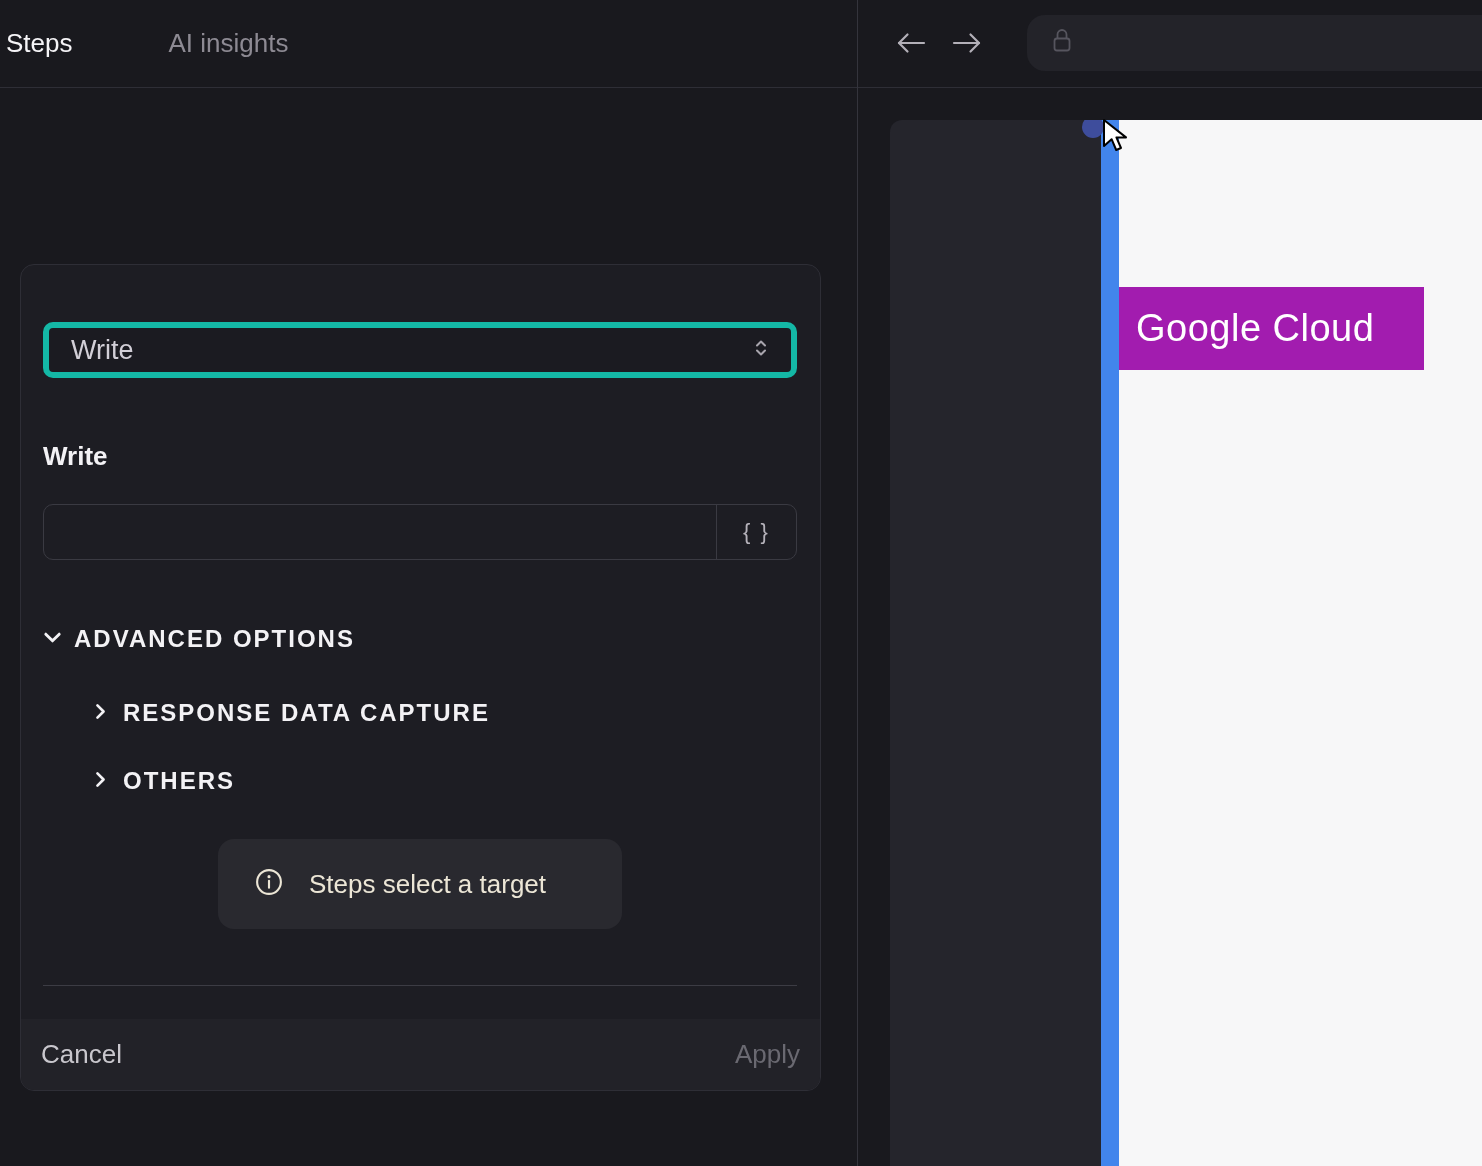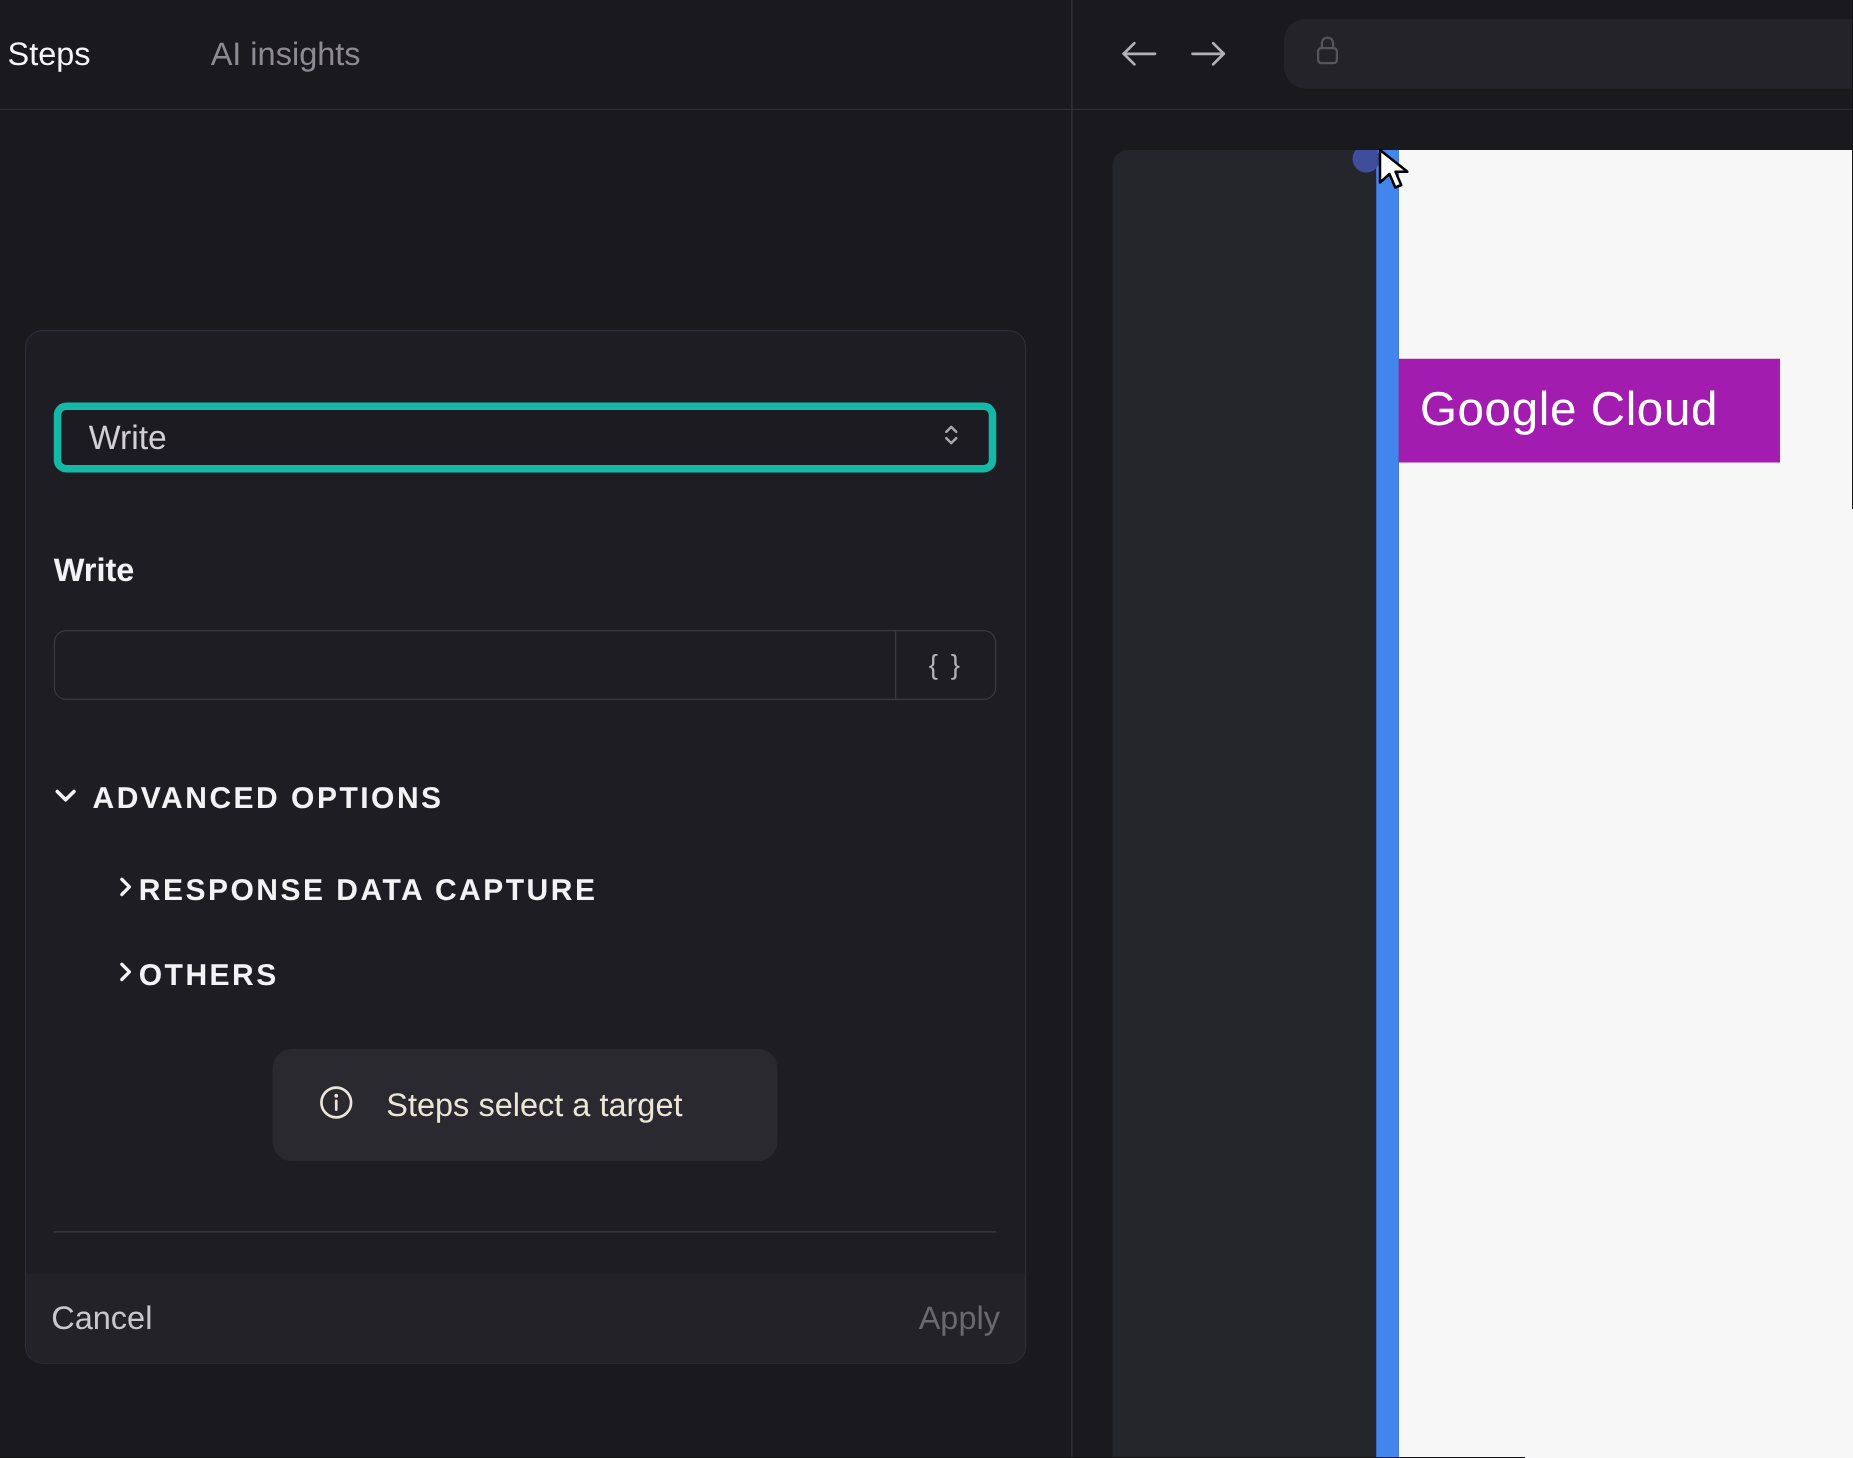--- a/index.html
+++ b/index.html
@@ -47,21 +47,21 @@
   .input-group input {
     flex:1; background:transparent; border:none; outline:none;
     color:#e8e7ea; font-size:24px; padding:0 16px; font-family:"Liberation Sans", sans-serif;
   }
   .var-btn {
     width:80px; border:none; border-left:1px solid #3a3a42; background:transparent;
     color:#b5b2ba; font-size:22px; display:flex; align-items:center; justify-content:center;
     letter-spacing:2px; cursor:pointer; font-family:"Liberation Sans", sans-serif;
   }
   .adv-row { position:absolute; left:20px; top:342px; display:flex; align-items:center; gap:10px; cursor:pointer;margin-top:18px; }
-  .section-row { position:absolute; display:flex; align-items:flex-start; cursor:pointer; }
+  .section-row { position:absolute; display:flex; align-items:center; gap:12px; cursor:pointer; }
   .section-row.resp { left:69px; top:434px; }
   .section-row.others { left:69px; top:502px; }
   .caps-label { font-size:24px; font-weight:700; color:#f3f2f5; letter-spacing:2px; }
 
   .notice-pill {
     position:absolute; left:197px; top:574px; width:404px; height:90px;
     background:#29292f; border-radius:16px;
     display:flex; align-items:center; padding-left:36px; gap:25px;
   }
   .notice-text { font-size:26px; color:#ece6d6; }

